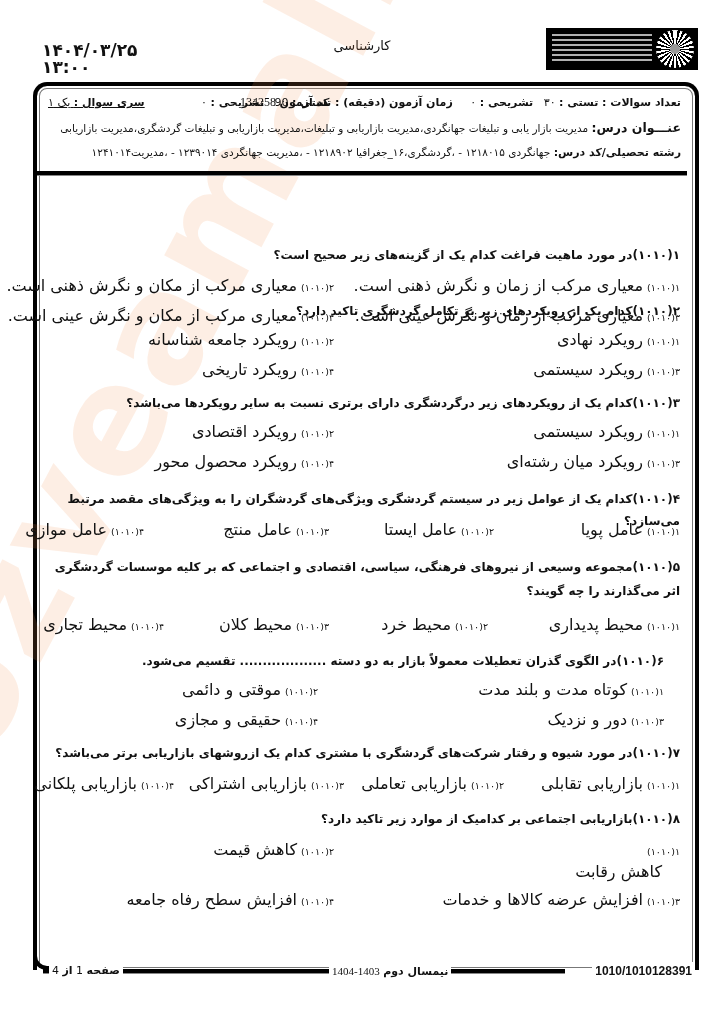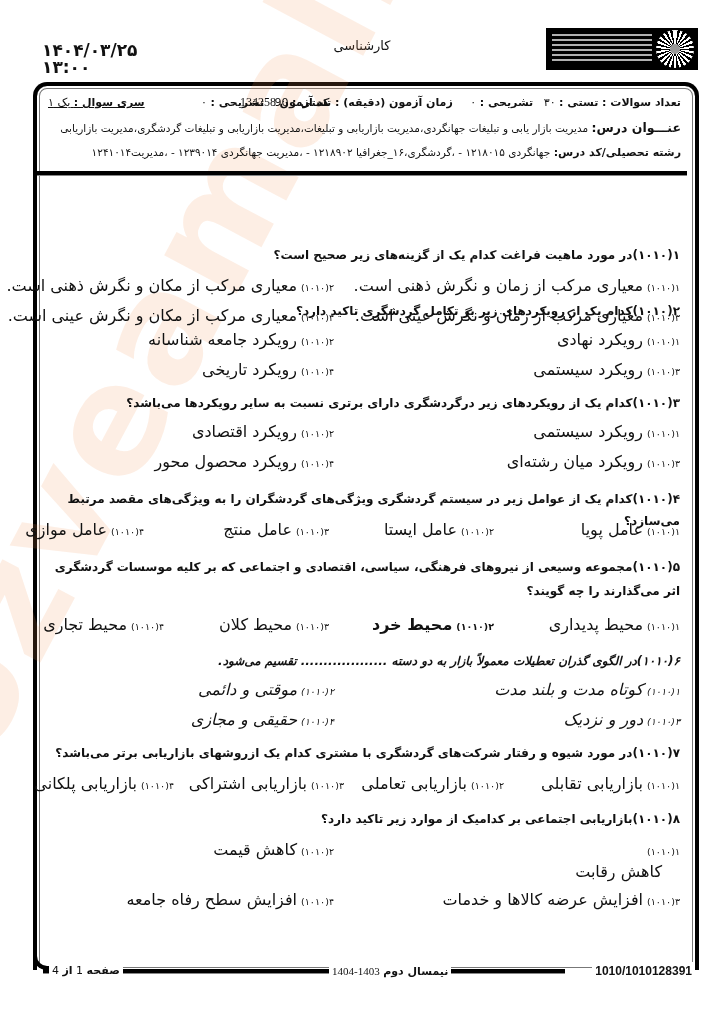--- a/index.html
+++ b/index.html
@@ -147,26 +147,26 @@
     <div class="q-text"><span class="q-num">۴(۱۰۱۰)</span><span>کدام یک از عوامل زیر در سیستم گردشگری ویژگی‌های گردشگران را به ویژگی‌های مقصد مرتبط می‌سازد؟</span></div>
     <div class="opt" style="right:4px;top:32px;"><span class="onum">۱(۱۰۱۰)</span><span>عامل پویا</span></div>
     <div class="opt" style="right:190px;top:32px;"><span class="onum">۲(۱۰۱۰)</span><span>عامل ایستا</span></div>
     <div class="opt" style="right:355px;top:32px;"><span class="onum">۳(۱۰۱۰)</span><span>عامل منتج</span></div>
     <div class="opt" style="right:540px;top:32px;"><span class="onum">۴(۱۰۱۰)</span><span>عامل موازی</span></div>
   </div>
 
   <div class="q" style="position:absolute;top:355px;right:0;width:640px;height:80px;">
     <div class="q-text" style="line-height:24px;"><span class="q-num">۵(۱۰۱۰)</span><span>مجموعه وسیعی از نیروهای فرهنگی، سیاسی، اقتصادی و اجتماعی که بر کلیه موسسات گردشگری اثر می‌گذارند را چه گویند؟</span></div>
     <div class="opt" style="right:4px;top:60px;"><span class="onum">۱(۱۰۱۰)</span><span>محیط پدیداری</span></div>
-    <div class="opt" style="right:190px;top:60px;font-weight:bold;"><span class="onum">۲(۱۰۱۰)</span><span>محیط خرد</span></div>
+    <div class="opt" style="right:196px;top:60px;"><span class="onum">۲(۱۰۱۰)</span><span>محیط خرد</span></div>
     <div class="opt" style="right:355px;top:60px;"><span class="onum">۳(۱۰۱۰)</span><span>محیط کلان</span></div>
     <div class="opt" style="right:520px;top:60px;"><span class="onum">۴(۱۰۱۰)</span><span>محیط تجاری</span></div>
   </div>
 
-  <div class="q" style="position:absolute;top:450px;right:0;width:640px;height:80px;font-style:italic;">
+  <div class="q" style="position:absolute;top:450px;right:16px;width:640px;height:80px;">
     <div class="q-text"><span class="q-num">۶(۱۰۱۰)</span><span>در الگوی گذران تعطیلات معمولاً بازار به دو دسته ................... تقسیم می‌شود.</span></div>
     <div class="opt" style="right:4px;top:30px;"><span class="onum">۱(۱۰۱۰)</span><span>کوتاه مدت و بلند مدت</span></div>
     <div class="opt" style="right:350px;top:30px;"><span class="onum">۲(۱۰۱۰)</span><span>موقتی و دائمی</span></div>
     <div class="opt" style="right:4px;top:60px;"><span class="onum">۳(۱۰۱۰)</span><span>دور و نزدیک</span></div>
     <div class="opt" style="right:350px;top:60px;"><span class="onum">۴(۱۰۱۰)</span><span>حقیقی و مجازی</span></div>
   </div>
 
   <div class="q" style="position:absolute;top:542px;right:0;width:640px;height:50px;">
     <div class="q-text"><span class="q-num">۷(۱۰۱۰)</span><span>در مورد شیوه و  رفتار شرکت‌های گردشگری با مشتری کدام یک ازروشهای بازاریابی برتر می‌باشد؟</span></div>
     <div class="opt" style="right:4px;top:32px;"><span class="onum">۱(۱۰۱۰)</span><span>بازاریابی تقابلی</span></div>

